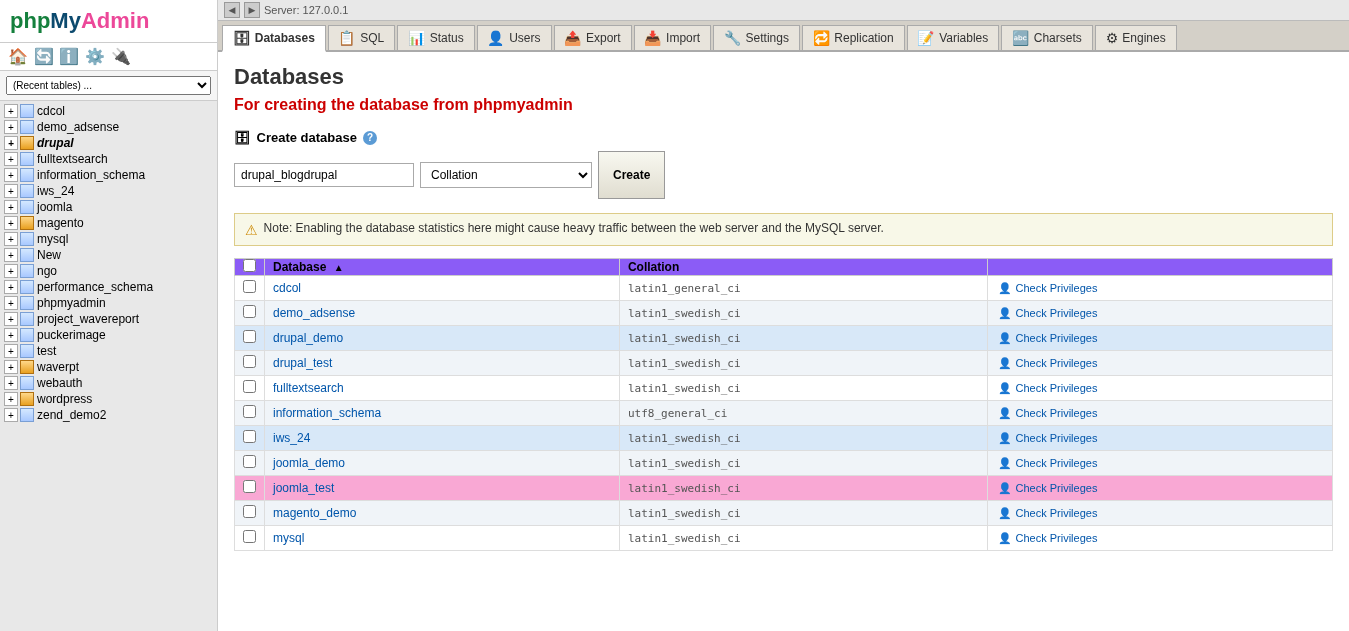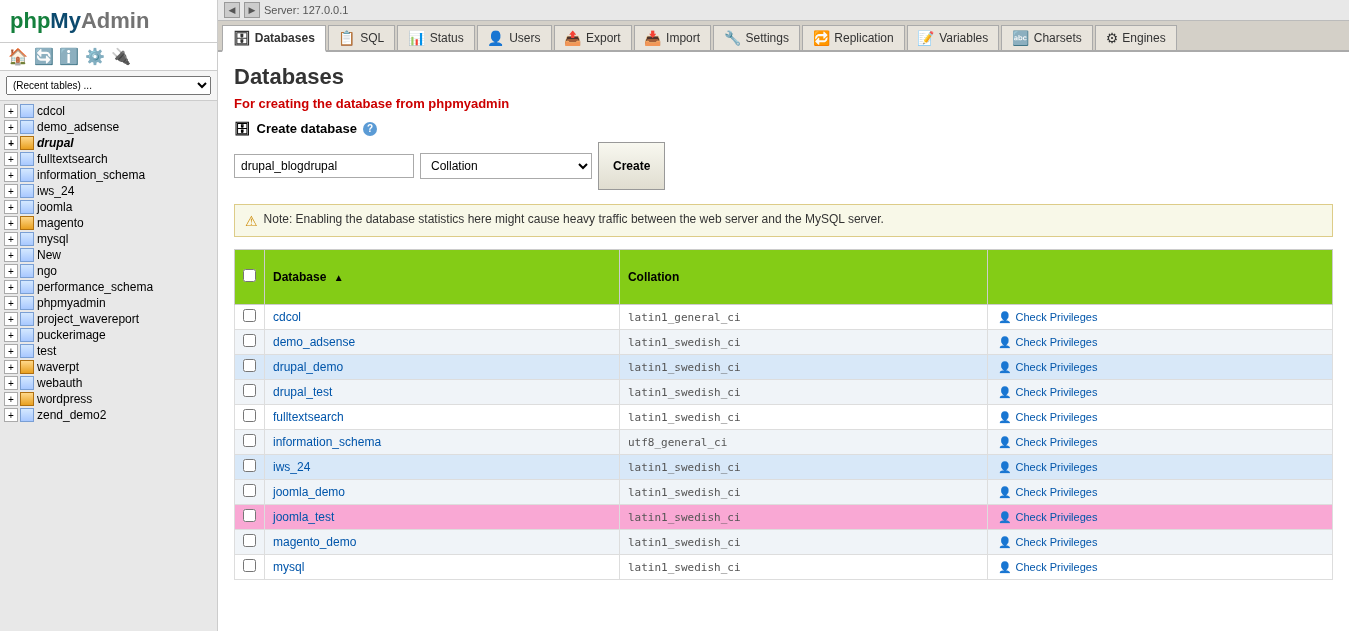--- a/index.html
+++ b/index.html
@@ -20,21 +20,21 @@
       background: #fff;
       padding: 8px 10px;
       border-bottom: 1px solid #ccc;
     }
     #sidebar-logo .logo-text {
       font-size: 22px;
       font-weight: bold;
     }
     #sidebar-logo .logo-php { color: #15803d; }
     #sidebar-logo .logo-my { color: #0c4a6e; }
-    #sidebar-logo .logo-admin { color: #737373; }
+    #sidebar-logo .logo-admin { color: #ec4899; }
 
     #sidebar-icons {
       background: #fff;
       border-bottom: 1px solid #ccc;
       padding: 4px 8px;
       display: flex;
       gap: 6px;
       align-items: center;
     }
     #sidebar-icons span {
@@ -169,22 +169,22 @@
     h1.page-title {
       font-size: 22px;
       font-weight: bold;
       color: #333;
       margin-bottom: 6px;
     }
 
     .subtitle {
       color: #cc0000;
       font-weight: bold;
-      margin-bottom: 10px;
-      font-size: 13px;
+      margin-bottom: 16px;
+      font-size: 16px;
     }
 
     .create-db-section {
       margin-bottom: 14px;
     }
     .create-db-label {
       font-weight: bold;
       font-size: 13px;
       margin-bottom: 6px;
       display: flex;
@@ -253,23 +253,23 @@
       margin-top: 1px;
     }
 
     
     .db-table {
       width: 100%;
       border-collapse: collapse;
       font-size: 12px;
     }
     .db-table th {
-      background: #84cc16;
+      background: #8b5cf6;
       border: 1px solid #ccc;
-      padding: 19px 8px;
+      padding: 0 8px;
       text-align: left;
       font-weight: bold;
     }
     .db-table th.sortable { cursor: pointer; }
     .db-table th .sort-arrow { margin-left: 4px; font-size: 10px; }
     .db-table td {
       border: 1px solid #ddd;
       padding: 4px 8px;
     }
     .db-table tr:nth-child(even) { background: #f0f4f8; }

